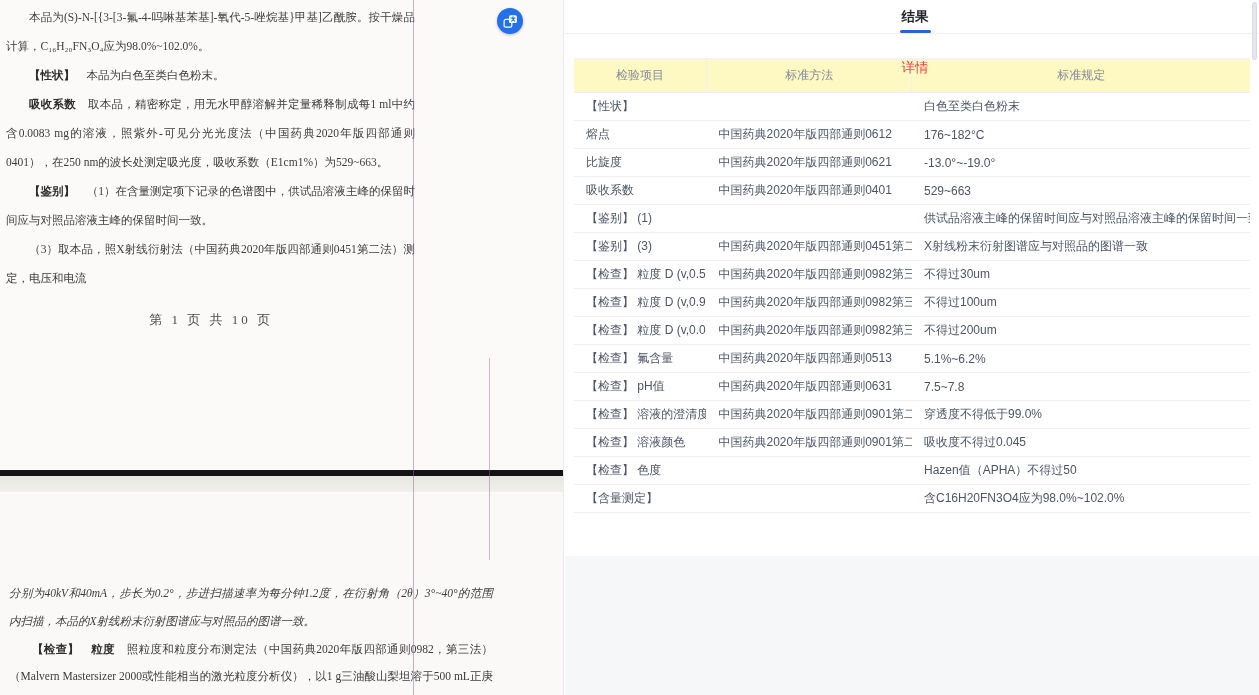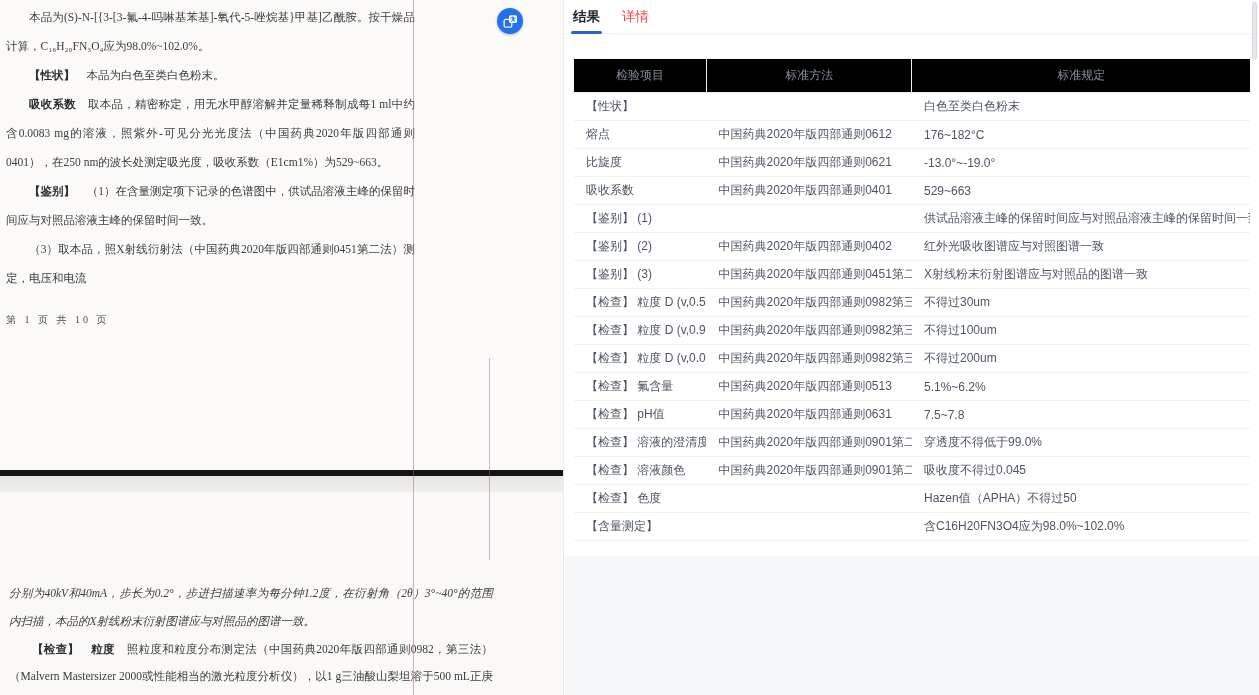--- a/index.html
+++ b/index.html
@@ -26,22 +26,23 @@
     color: #3c3c3c;
     text-align: justify;
   }
   .doc-page1 .doc-text { padding: 3px 148px 0 6px; }
   .doc-para { text-indent: 2em; }
   .doc-para.no-indent { text-indent: 0; font-style: italic; }
   .run-head { font-weight: bold; color: #2d2d2d; }
   .page-footer {
     margin-top: 12px;
     width: 410px;
+    text-align: center;
     font-family: "Liberation Serif", "DejaVu Serif", serif;
-    font-size: 10px;
+    font-size: 13px;
     letter-spacing: 3px;
     color: #4d4d4d;
   }
   .page-break-bar { height: 6px; background: #141414; }
   .page-break-band { height: 16px; background: linear-gradient(#e6e7df, #f1f1ec); }
   .doc-page2 { position: relative; height: 203px; background: #faf9f7; overflow: hidden; }
   .doc-page2 .doc-text { padding: 88px 70px 0 9px; line-height: 27.8px; }
 
   .vline-a { position: absolute; left: 413px; top: 0; width: 1px; height: 695px;
              background: rgba(156, 96, 158, 0.5); z-index: 5; }
@@ -66,40 +67,41 @@
     background: #ffffff;
     border-left: 1px solid #e9eaee;
     overflow: hidden;
   }
   .tabbar {
     display: flex; gap: 18px;
     height: 34px;
     padding-left: 7px;
     align-items: center;
     border-bottom: 1px solid #f0f0f2;
+    flex-direction: column;
   }
   .tab {
     position: relative;
     height: 34px; line-height: 33px;
     font-size: 13.5px;
     color: #ef4444;
     padding: 0 2px;
     cursor: pointer;
   }
   .tab.active { color: #22262e; font-weight: bold; }
   .tab.active::after {
     content: ""; position: absolute; left: 0; right: 0; bottom: 0;
     height: 3px; border-radius: 2px;
     background: #2b5fdb;
   }
 
   .table-wrap { margin: 24px 9px 0 10px; }
   table.results { width: 100%; border-collapse: collapse; table-layout: fixed; }
   table.results th {
-    background: #000000;
+    background: #fef9c3;
     height: 34px;
     font-weight: normal;
     font-size: 12px;
     color: #848b99;
     text-align: center;
     border-top: 1px solid #f2f3f6;
     border-bottom: 1px solid #eceef2;
     border-right: 1px solid #eef0f3;
   }
   table.results th:last-child { border-right: none; }
@@ -204,25 +206,20 @@
             <td>吸收系数</td>
             <td>中国药典2020年版四部通则0401</td>
             <td>529~663</td>
           </tr>
         <tr>
             <td>【鉴别】 (1)</td>
             <td></td>
             <td>供试品溶液主峰的保留时间应与对照品溶液主峰的保留时间一致</td>
           </tr>
         <tr>
-            <td>【鉴别】 (2)</td>
-            <td>中国药典2020年版四部通则0402</td>
-            <td>红外光吸收图谱应与对照图谱一致</td>
-          </tr>
-        <tr>
             <td>【鉴别】 (3)</td>
             <td>中国药典2020年版四部通则0451第二法</td>
             <td>X射线粉末衍射图谱应与对照品的图谱一致</td>
           </tr>
         <tr>
             <td>【检查】 粒度 D (v,0.5)</td>
             <td>中国药典2020年版四部通则0982第三法</td>
             <td>不得过30um</td>
           </tr>
         <tr>

